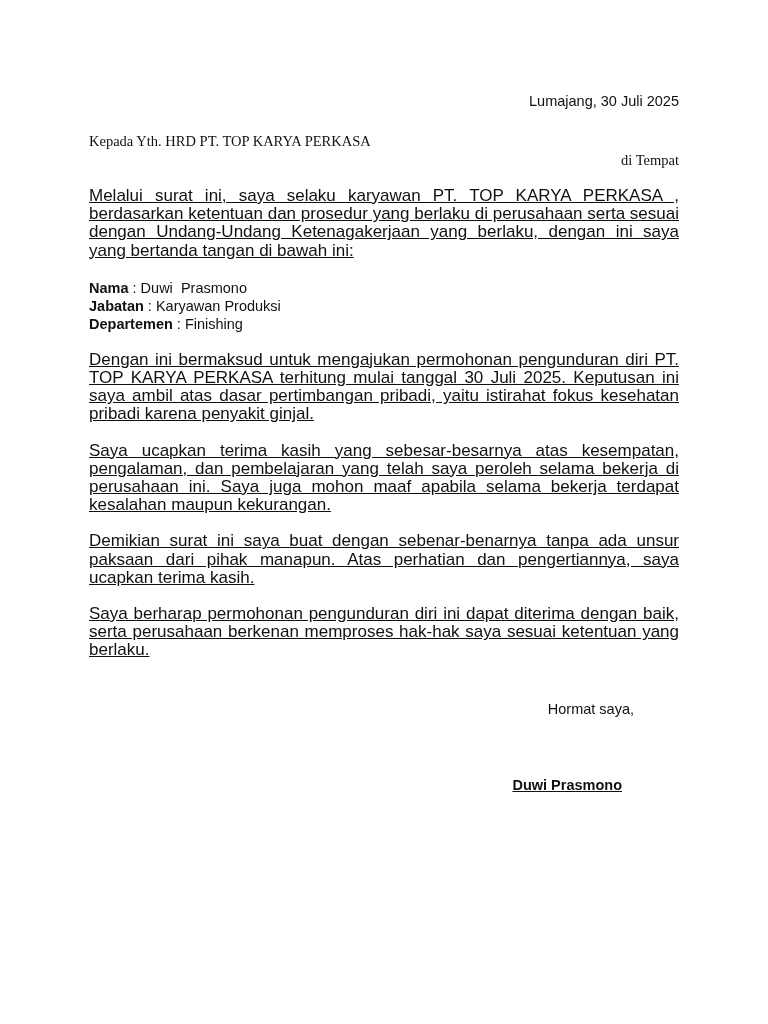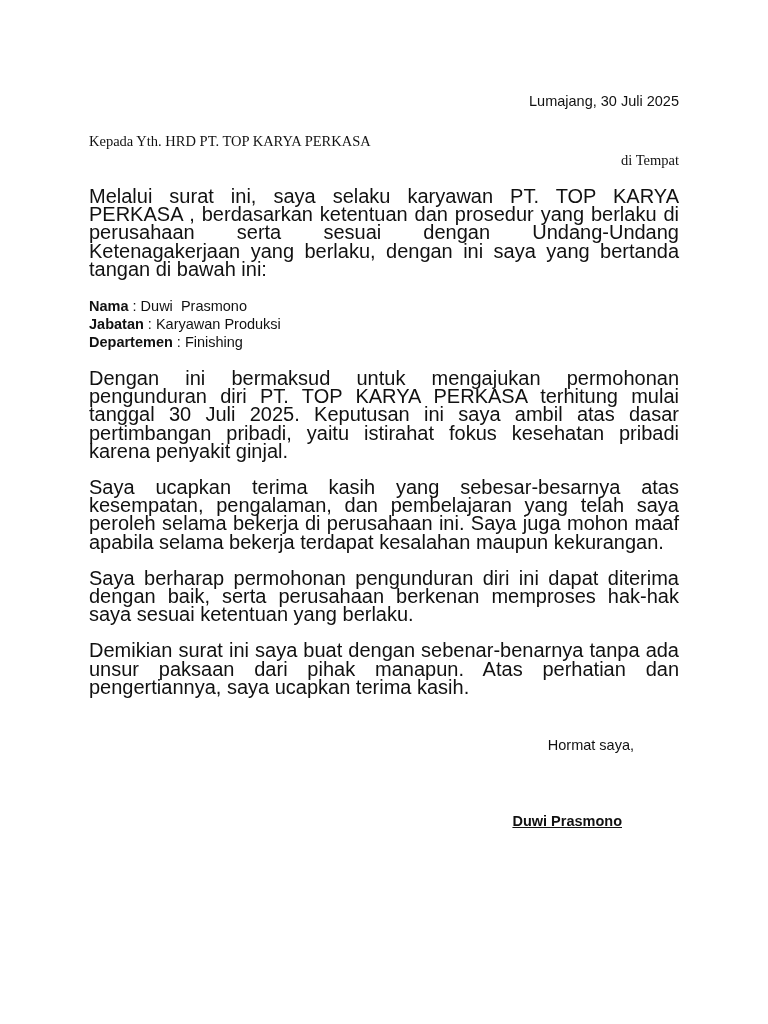--- a/index.html
+++ b/index.html
@@ -42,26 +42,27 @@
   .addressee .line2 {
     display: block;
     text-align: right;
   }
   .salutation {
     font-size: 14.5px;
     line-height: 18px;
     margin-top: 27px;
   }
   p.body-par {
-    font-size: 20px;
+    font-size: 17px;
     line-height: 18.2px;
     text-align: justify;
     text-justify: inter-word;
     margin: 0;
     margin-top: 18px;
+    text-decoration: underline;
   }
   .identity {
     margin-top: 19px;
     font-size: 14.5px;
     line-height: 18px;
   }
   .identity .row {
     display: block;
     white-space: pre;
   }
@@ -109,23 +110,23 @@
     <div class="identity">
       <span class="row"><span class="lbl">Nama</span><span> : </span><span>Duwi  Prasmono</span></span>
       <span class="row"><span class="lbl">Jabatan</span><span> : </span><span>Karyawan Produksi</span></span>
       <span class="row"><span class="lbl">Departemen</span><span> : </span><span>Finishing</span></span>
     </div>
 
     <p class="body-par">Dengan ini bermaksud untuk mengajukan permohonan pengunduran diri PT. TOP KARYA PERKASA terhitung mulai tanggal 30 Juli 2025. Keputusan ini saya ambil atas dasar pertimbangan pribadi, yaitu istirahat fokus kesehatan pribadi karena penyakit ginjal.</p>
 
     <p class="body-par">Saya ucapkan terima kasih yang sebesar-besarnya atas kesempatan, pengalaman, dan pembelajaran yang telah saya peroleh selama bekerja di perusahaan ini. Saya juga mohon maaf apabila selama bekerja terdapat kesalahan maupun kekurangan.</p>
 
+    <p class="body-par">Demikian surat ini saya buat dengan sebenar-benarnya tanpa ada unsur paksaan dari pihak manapun. Atas perhatian dan pengertiannya, saya ucapkan terima kasih.</p>
+
     <p class="body-par">Saya berharap permohonan pengunduran diri ini dapat diterima dengan baik, serta perusahaan berkenan memproses hak-hak saya sesuai ketentuan yang berlaku.</p>
-
-    <p class="body-par">Demikian surat ini saya buat dengan sebenar-benarnya tanpa ada unsur paksaan dari pihak manapun. Atas perhatian dan pengertiannya, saya ucapkan terima kasih.</p>
 
     <div class="closing-block">
       <span class="closing-word">Hormat saya,</span>
       <div class="sign-space"></div>
       <span class="signer">Duwi Prasmono</span>
     </div>
 
   </div>
 </div>
 

